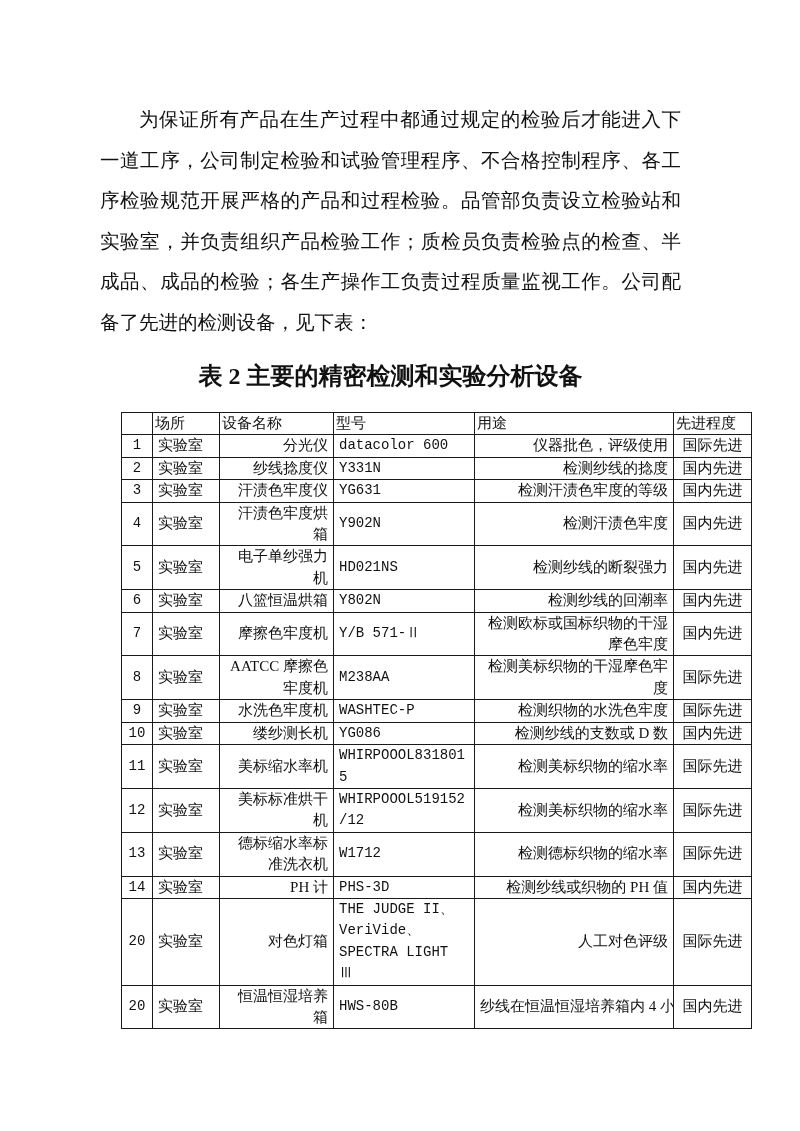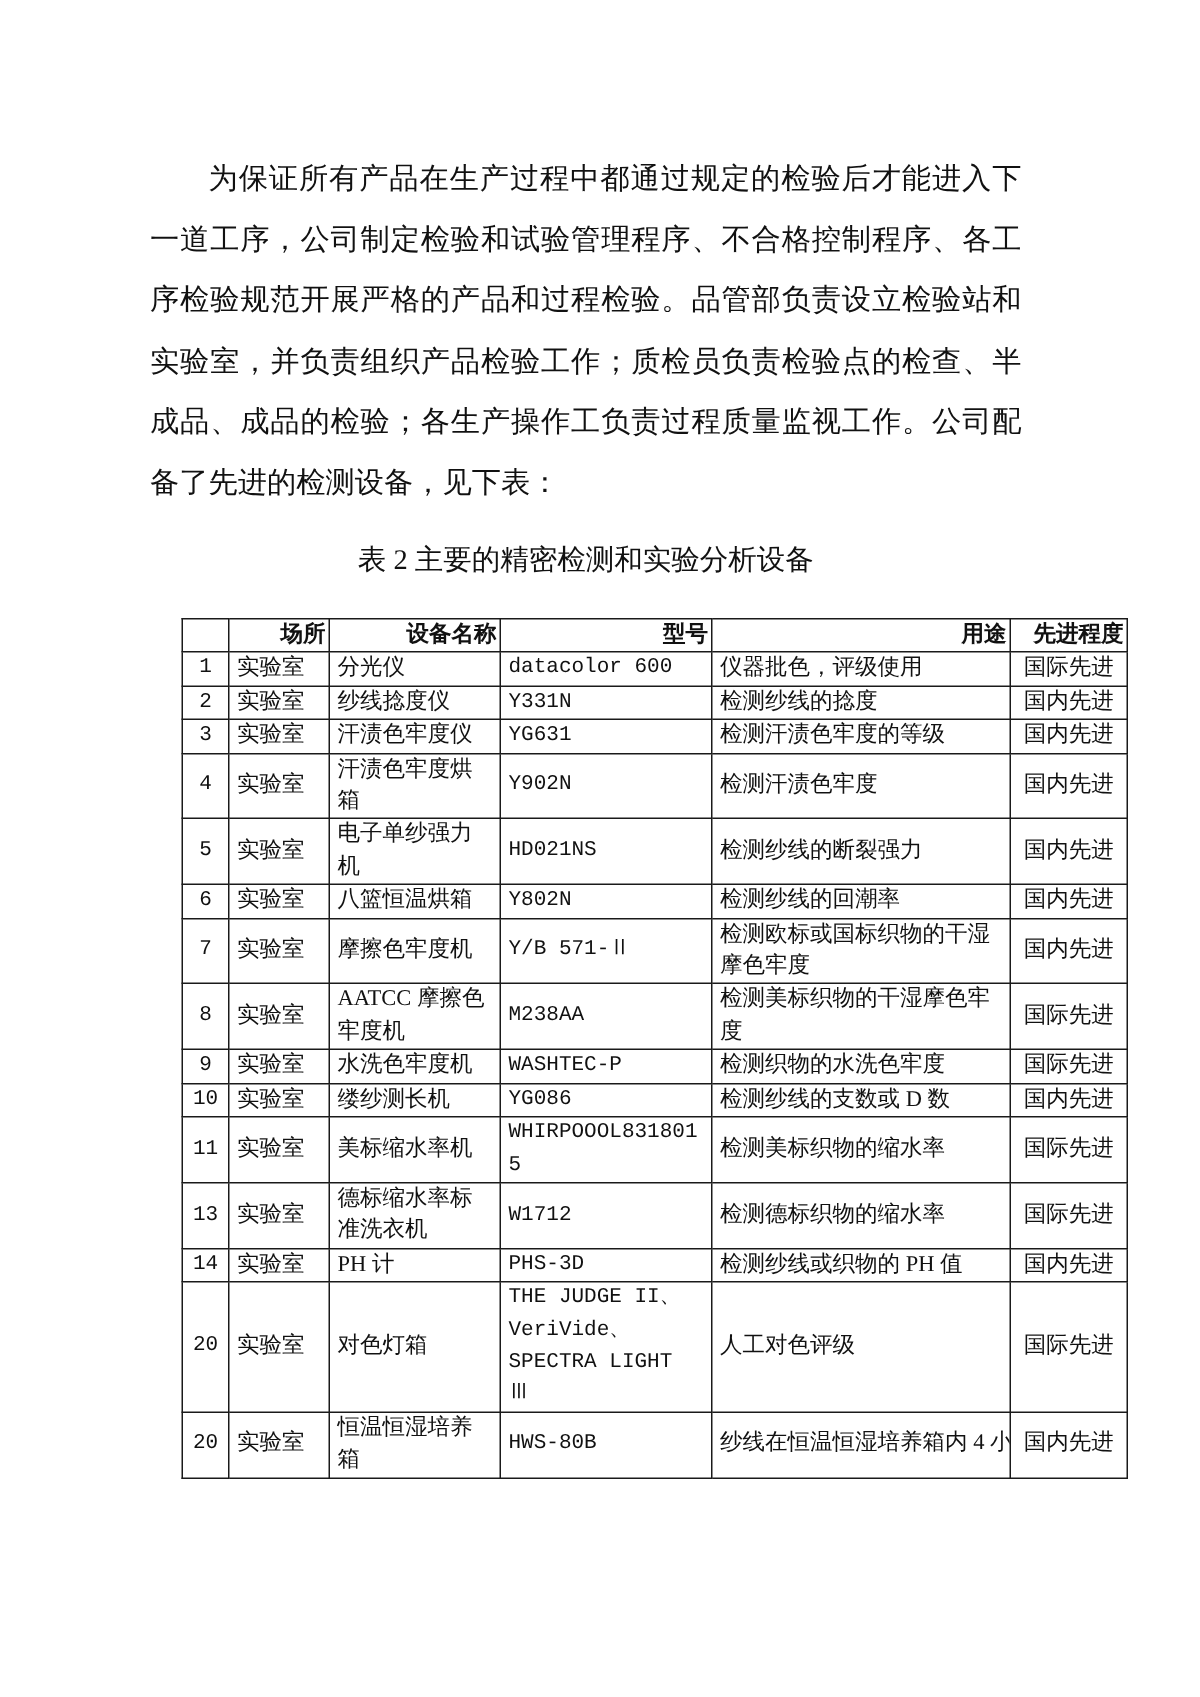--- a/index.html
+++ b/index.html
@@ -27,22 +27,22 @@
     text-align: justify;
     text-indent: 2em;
     color: #111111;
   }
   .table-title {
     position: absolute;
     left: 100px;
     top: 360px;
     width: 581px;
     margin: 0;
-    font-size: 19px;
-    font-weight: normal;
+    font-size: 24px;
+    font-weight: bold;
     text-align: center;
     color: #111111;
   }
   table.equipment {
     position: absolute;
     left: 121px;
     top: 412px;
     width: 630px;
     border-collapse: collapse;
     table-layout: fixed;
@@ -51,22 +51,22 @@
     color: #111111;
   }
   table.equipment th,
   table.equipment td {
     border: 1px solid #1a1a1a;
     padding: 0 5px;
     vertical-align: middle;
     overflow: hidden;
   }
   table.equipment th {
-    font-weight: bold;
-    text-align: right;
+    font-weight: normal;
+    text-align: left;
     height: 21px;
     padding: 0 2px;
   }
   td.c-no, td.c-level {
     text-align: center;
     padding: 0 2px;
   }
   td.c-place, td.c-device, td.c-model, td.c-usage {
     text-align: left;
   }
@@ -75,20 +75,21 @@
     font-size: 14px;
     white-space: pre-line;
   }
   td.c-no {
     font-family: "Liberation Mono", "DejaVu Sans Mono", monospace;
     font-size: 14px;
   }
   td.c-device, td.c-usage {
     white-space: normal;
     word-break: break-word;
+    text-align: right;
   }
   
   tbody tr:last-child td.c-usage {
     white-space: nowrap;
   }
 </style>
 </head>
 <body>
 
 <div class="page">
@@ -200,20 +201,29 @@
         <tr>
     <td class="c-no">11</td>
     <td class="c-place">实验室</td>
     <td class="c-device">美标缩水率机</td>
     <td class="c-model">WHIRPOOOL831801
 5</td>
     <td class="c-usage">检测美标织物的缩水率</td>
     <td class="c-level">国际先进</td>
   </tr>
         <tr>
+    <td class="c-no">12</td>
+    <td class="c-place">实验室</td>
+    <td class="c-device">美标标准烘干机</td>
+    <td class="c-model">WHIRPOOOL519152
+/12</td>
+    <td class="c-usage">检测美标织物的缩水率</td>
+    <td class="c-level">国际先进</td>
+  </tr>
+        <tr>
     <td class="c-no">13</td>
     <td class="c-place">实验室</td>
     <td class="c-device">德标缩水率标准洗衣机</td>
     <td class="c-model">W1712</td>
     <td class="c-usage">检测德标织物的缩水率</td>
     <td class="c-level">国际先进</td>
   </tr>
         <tr>
     <td class="c-no">14</td>
     <td class="c-place">实验室</td>

